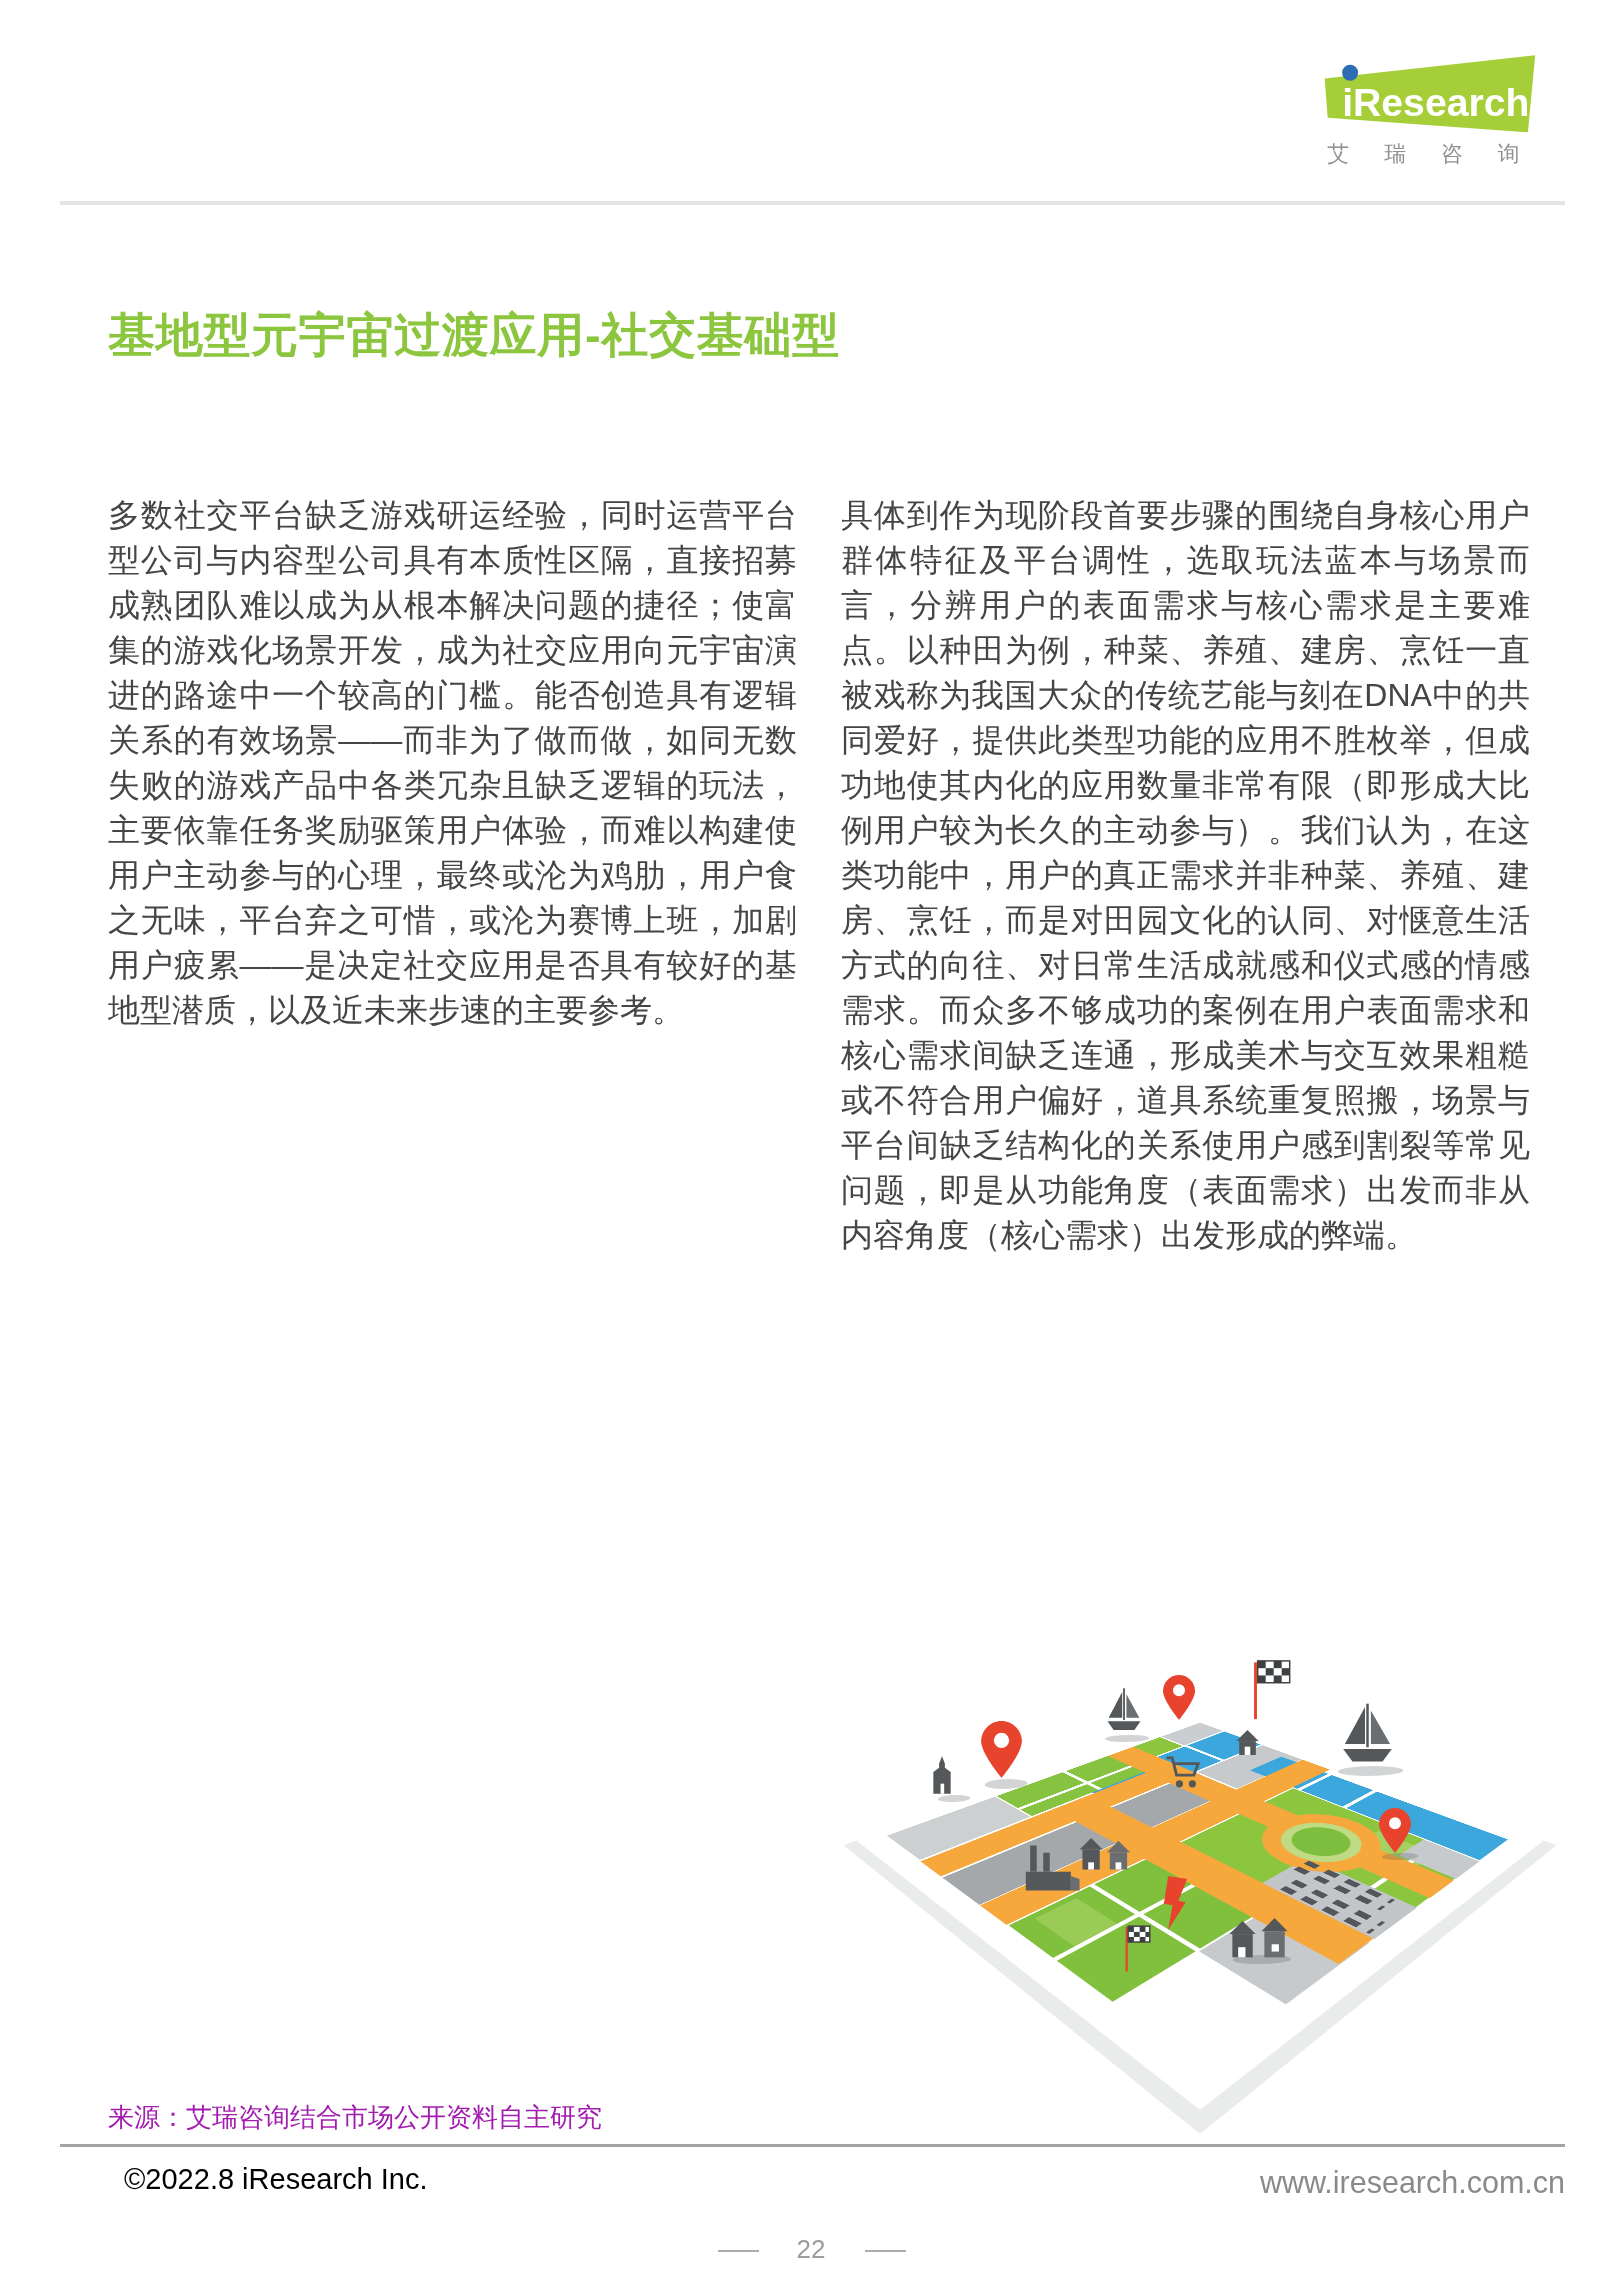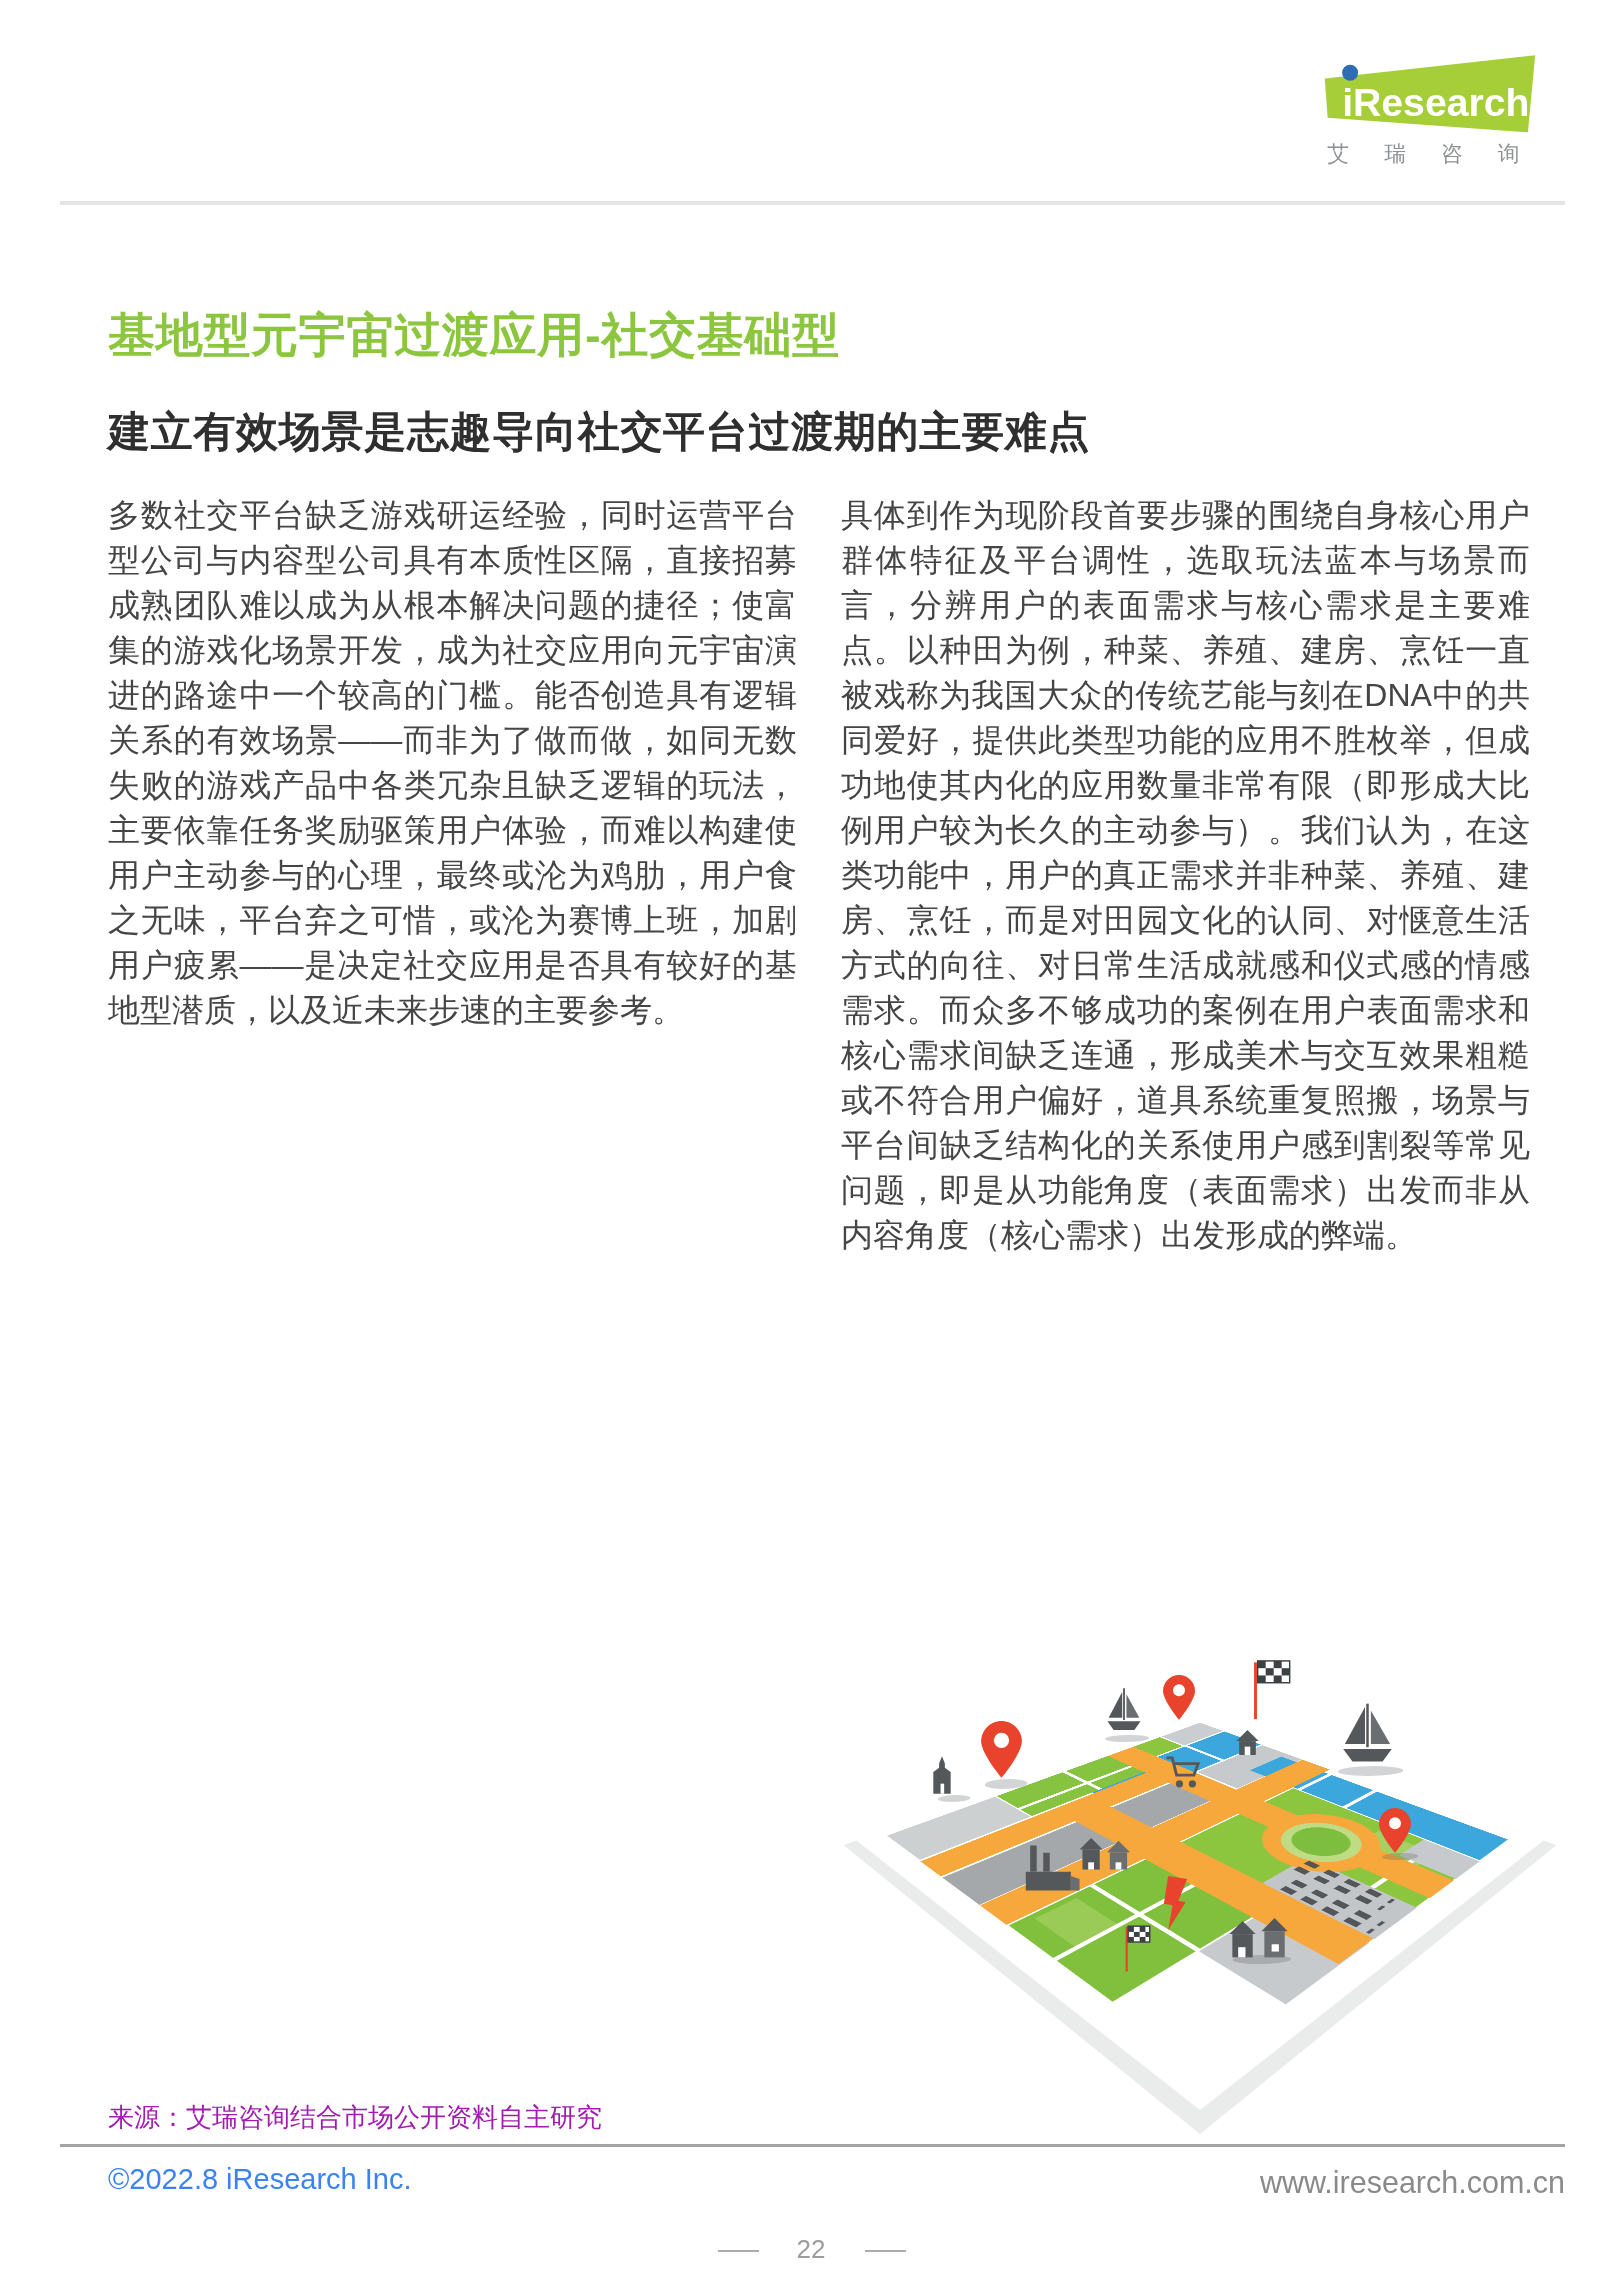--- a/index.html
+++ b/index.html
@@ -10,21 +10,21 @@
   .rule-top{position:absolute;left:60px;top:201px;width:1505px;height:4.4px;background:#E4E4E4;}
   .title{position:absolute;left:108px;top:304px;margin:0;font-size:47px;font-weight:bold;color:#8CC63F;letter-spacing:0.7px;}
   .subtitle{position:absolute;left:108px;top:404px;margin:0;font-size:42px;font-weight:bold;color:#2F2F2F;letter-spacing:0.7px;}
   .col{position:absolute;top:493px;width:689px;color:#454545;font-size:32px;line-height:45px;text-align:justify;}
   .col p{margin:0;}
   .col p + p{margin-top:41px;}
   .col-left{left:108px;}
   .col-right{left:841px;}
   .src{position:absolute;left:108px;top:2100px;font-size:26px;color:#a21caf;}
   .rule-bot{position:absolute;left:60px;top:2144px;width:1505px;height:2.9px;background:#A3A3A3;}
-  .copyright{position:absolute;left:108px;top:2163px;font-size:29px;color:#3b82f6;}
+  .copyright{position:absolute;left:124px;top:2163px;font-size:29px;color:#000000;}
   .website{position:absolute;right:58px;top:2165px;font-size:30.5px;color:#8A8A8A;}
   .pageno{position:absolute;left:785px;top:2234px;width:52px;text-align:center;font-size:26px;color:#9C9C9C;}
   .pn-dash{position:absolute;top:2250px;width:41px;height:2.2px;background:#ACACAC;}
   .pn-dash.l{left:718px;} .pn-dash.r{left:865px;}
 
   
   .scene{position:absolute;left:829px;top:1658px;width:727px;height:473px;}
   .plane{position:absolute;left:124px;top:-69px;width:494px;height:494px;background:#fff;
          transform:perspective(800px) rotateX(61deg) rotateZ(45deg);
          box-shadow:13px 13px 0 0 #EAEBEB;}
@@ -44,21 +44,20 @@
   <svg class="logo" viewBox="0 0 310 164">
     <polygon points="12,38 302,6 292,112 16,92" fill="#A6CE39"></polygon>
     <circle cx="47" cy="30" r="11" fill="#2E6DB4"></circle>
     <text x="36" y="90" font-size="54" font-weight="bold" fill="#ffffff">iResearch</text>
     <text x="158" y="152" font-size="30" letter-spacing="20" text-anchor="middle" fill="#8E9193">艾 瑞 咨 询</text>
   </svg>
 
   <div class="rule-top"></div>
 
   <h1 class="title">基地型元宇宙过渡应用-社交基础型</h1>
-  <h2 class="subtitle">建立有效场景是志趣导向社交平台过渡期的主要难点</h2>
 
   <div class="col col-left">
     <p>多数社交平台缺乏游戏研运经验，同时运营平台型公司与内容型公司具有本质性区隔，直接招募成熟团队难以成为从根本解决问题的捷径；使富集的游戏化场景开发，成为社交应用向元宇宙演进的路途中一个较高的门槛。能否创造具有逻辑关系的有效场景——而非为了做而做，如同无数失败的游戏产品中各类冗杂且缺乏逻辑的玩法，主要依靠任务奖励驱策用户体验，而难以构建使用户主动参与的心理，最终或沦为鸡肋，用户食之无味，平台弃之可惜，或沦为赛博上班，加剧用户疲累——是决定社交应用是否具有较好的基地型潜质，以及近未来步速的主要参考。</p>
   </div>
   <div class="col col-right">
     <p>具体到作为现阶段首要步骤的围绕自身核心用户群体特征及平台调性，选取玩法蓝本与场景而言，分辨用户的表面需求与核心需求是主要难点。以种田为例，种菜、养殖、建房、烹饪一直被戏称为我国大众的传统艺能与刻在DNA中的共同爱好，提供此类型功能的应用不胜枚举，但成功地使其内化的应用数量非常有限（即形成大比例用户较为长久的主动参与）。我们认为，在这类功能中，用户的真正需求并非种菜、养殖、建房、烹饪，而是对田园文化的认同、对惬意生活方式的向往、对日常生活成就感和仪式感的情感需求。而众多不够成功的案例在用户表面需求和核心需求间缺乏连通，形成美术与交互效果粗糙或不符合用户偏好，道具系统重复照搬，场景与平台间缺乏结构化的关系使用户感到割裂等常见问题，即是从功能角度（表面需求）出发而非从内容角度（核心需求）出发形成的弊端。</p>
   </div>
 
   <div class="scene">
     <div class="plane">

